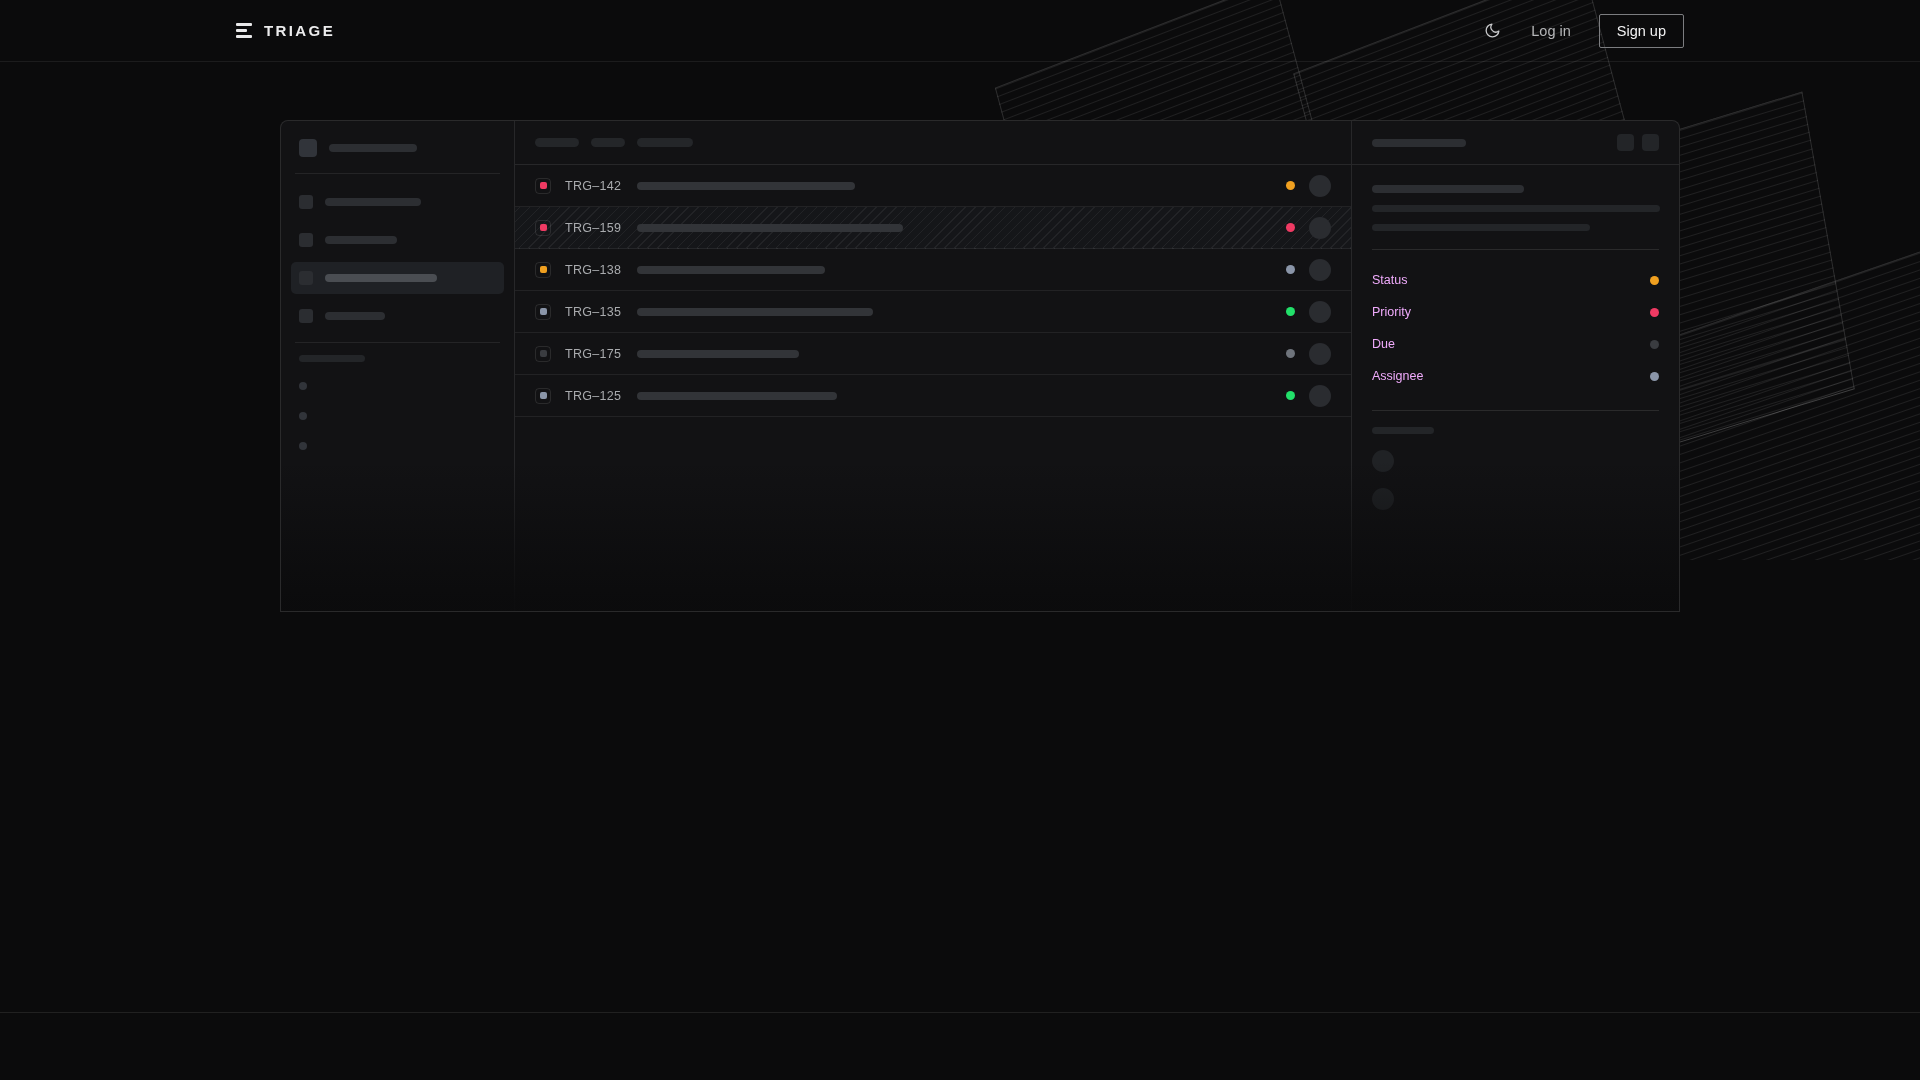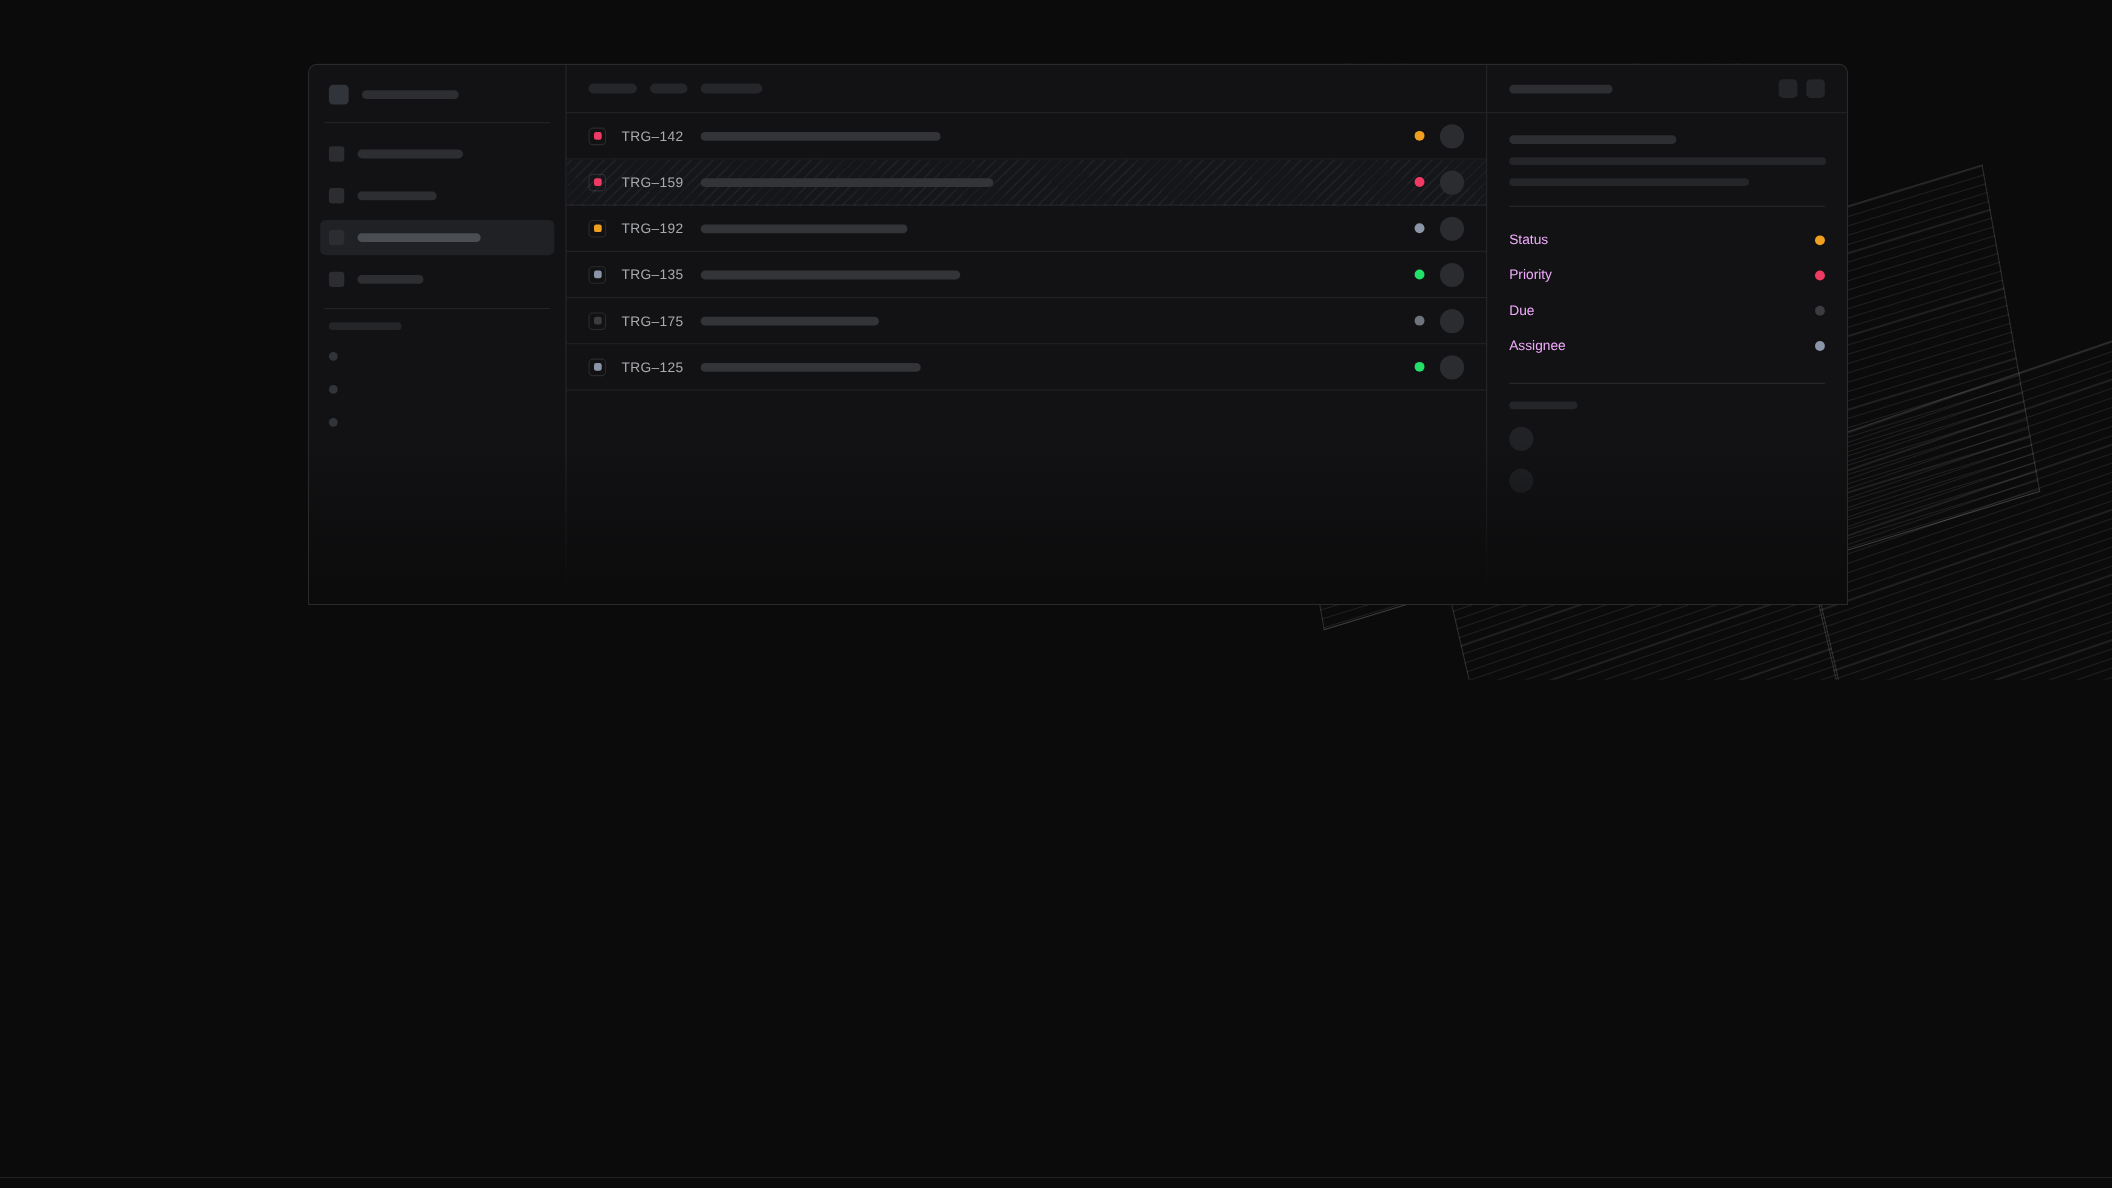--- a/index.html
+++ b/index.html
@@ -157,20 +157,39 @@
 
   <div class="decor">
     <div class="panel p1"></div>
     <div class="panel p2"></div>
     <div class="panel p3"></div>
     <div class="panel p4"></div>
     <div class="panel p5"></div>
     <div class="panel p6"></div>
   </div>
 
+  <div class="header">
+    <div class="brand">
+      <div class="logo-mark">
+          <i></i>
+          <i></i>
+          <i></i>
+        </div>
+      <div class="brand-name">TRIAGE</div>
+    </div>
+    <div class="header-right">
+      <div class="moon-btn">
+        <svg width="17" height="17" viewBox="0 0 24 24" fill="none" stroke="#c9cacc" stroke-width="1.8" stroke-linecap="round" stroke-linejoin="round">
+          <path d="M21 12.8A9 9 0 1 1 11.2 3a7 7 0 0 0 9.8 9.8z"></path>
+        </svg>
+      </div>
+      <div class="login-link">Log in</div>
+      <button class="signup-btn">Sign up</button>
+    </div>
+  </div>
 
 
   <div class="mock-wrap">
     <div class="mock">
 
       <div class="m-side">
         <div class="m-side-top">
           <div class="sq"></div>
           <div class="sk" style="width:88px"></div>
         </div>
@@ -230,21 +249,21 @@
               <span class="row-bar" style="width:266px"></span>
               <span class="row-right">
                 <span class="s-dot" style="background:#ef3a63"></span>
                 <span class="avatar"></span>
               </span>
             </div>
             <div class="m-row">
               <span class="prio">
                 <i style="background:#f0a020"></i>
               </span>
-              <span class="row-id">TRG–192</span>
+              <span class="row-id">TRG–138</span>
               <span class="row-bar" style="width:188px"></span>
               <span class="row-right">
                 <span class="s-dot" style="background:#8a95a8"></span>
                 <span class="avatar"></span>
               </span>
             </div>
             <div class="m-row">
               <span class="prio">
                 <i style="background:#8a95a8"></i>
               </span>

